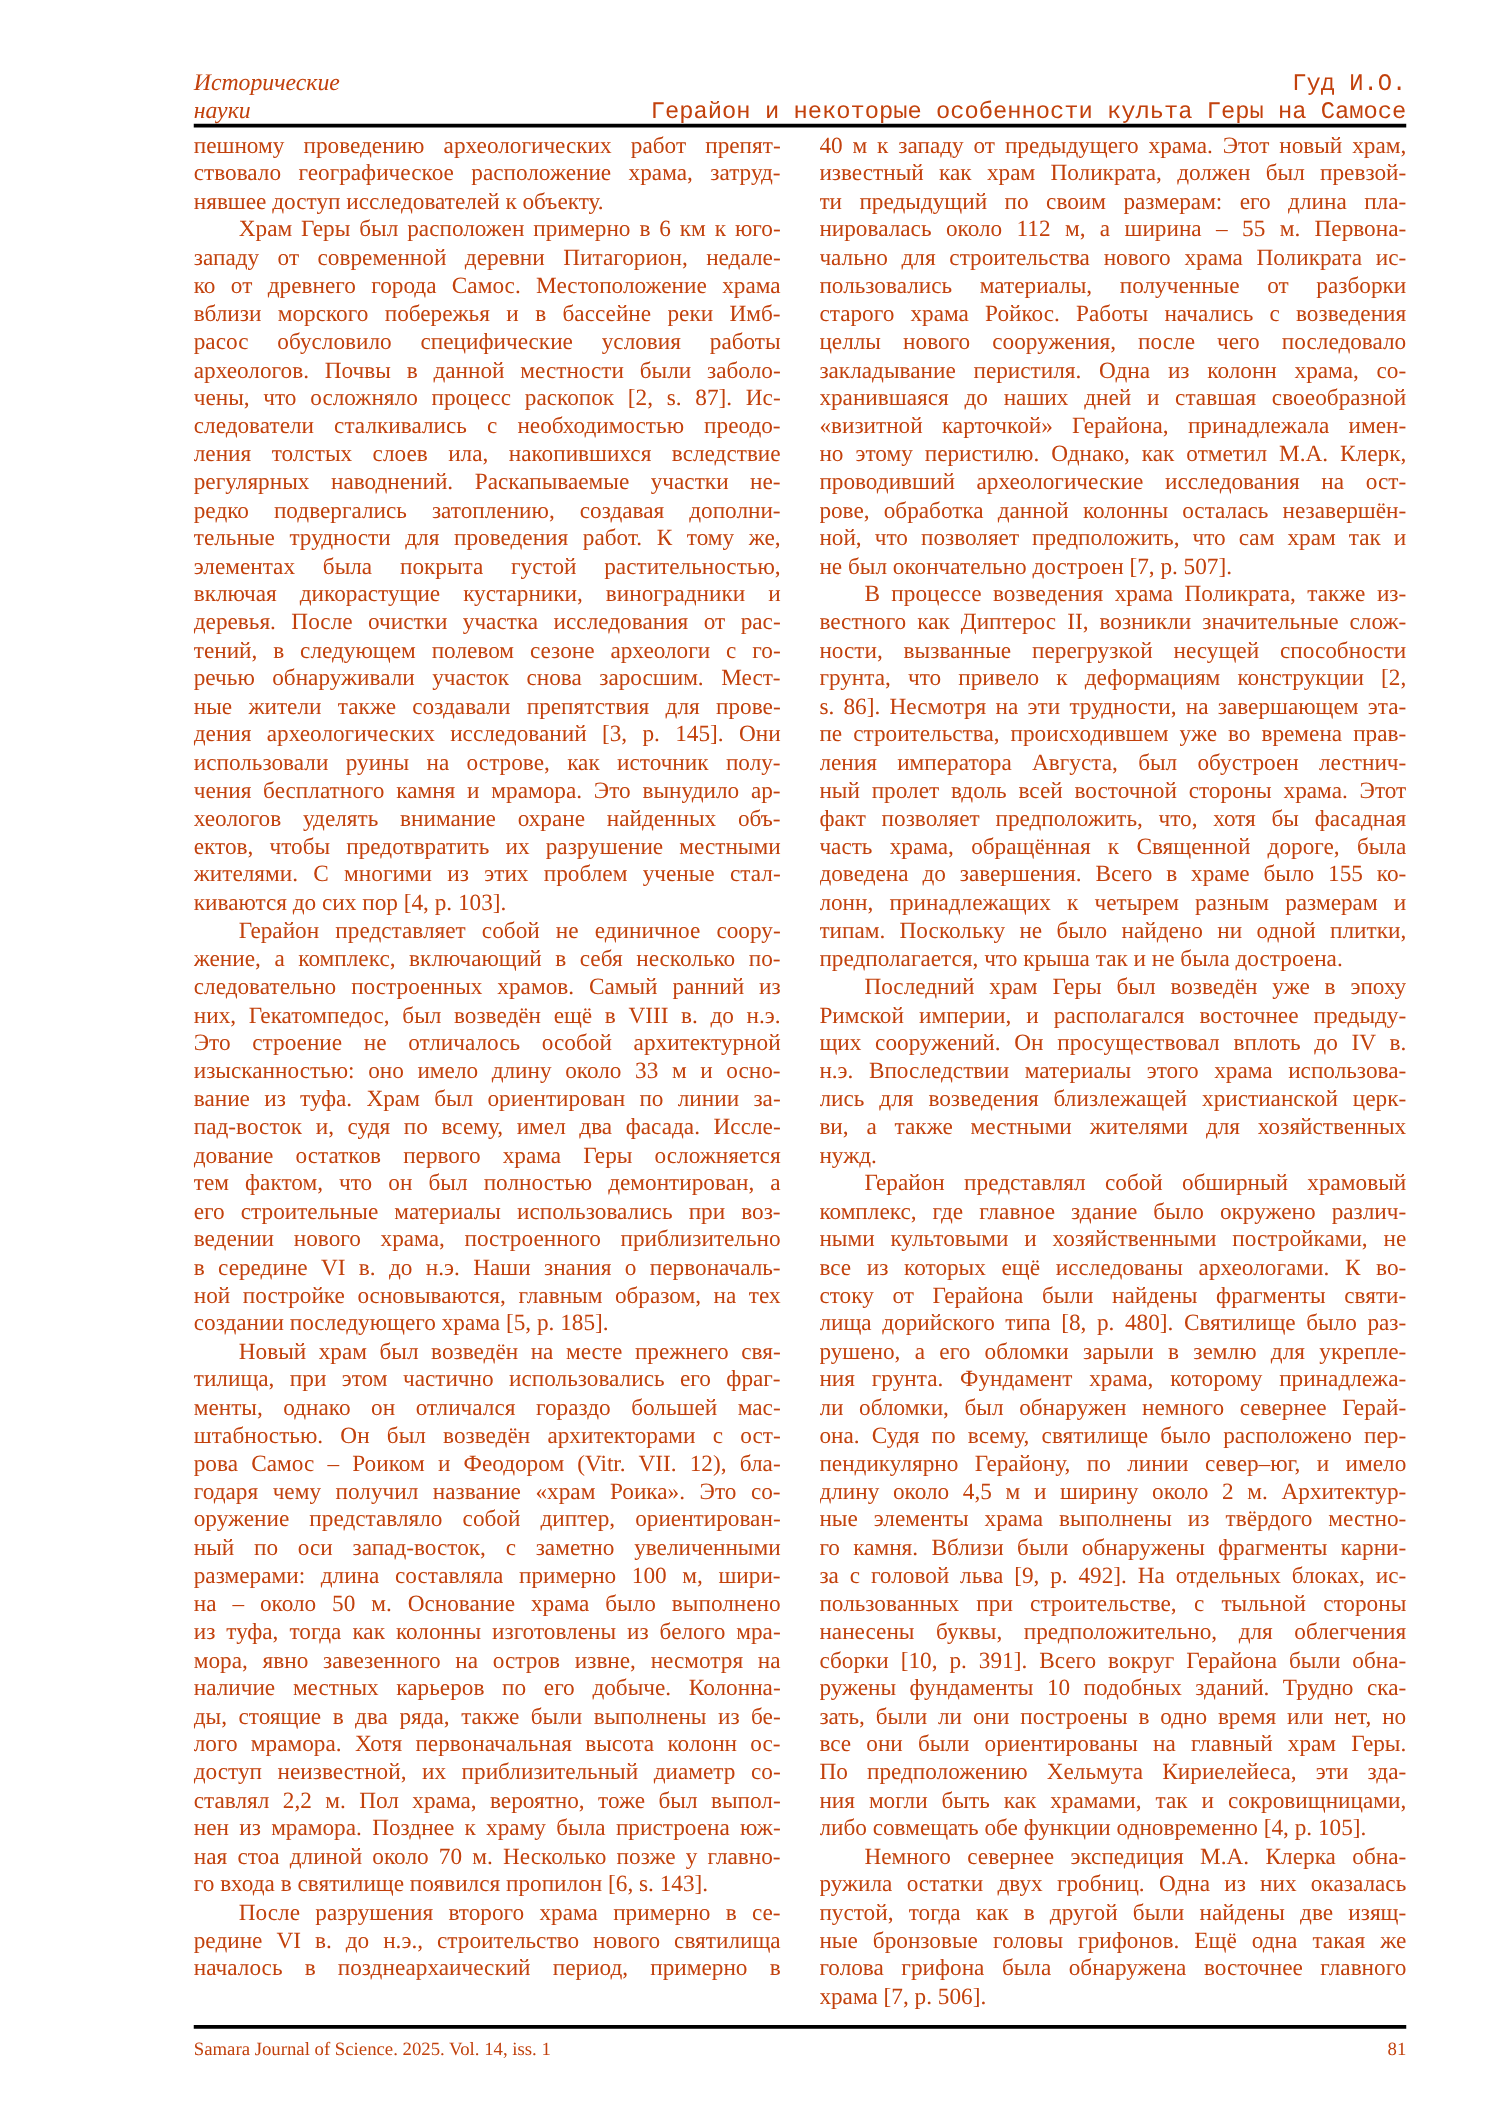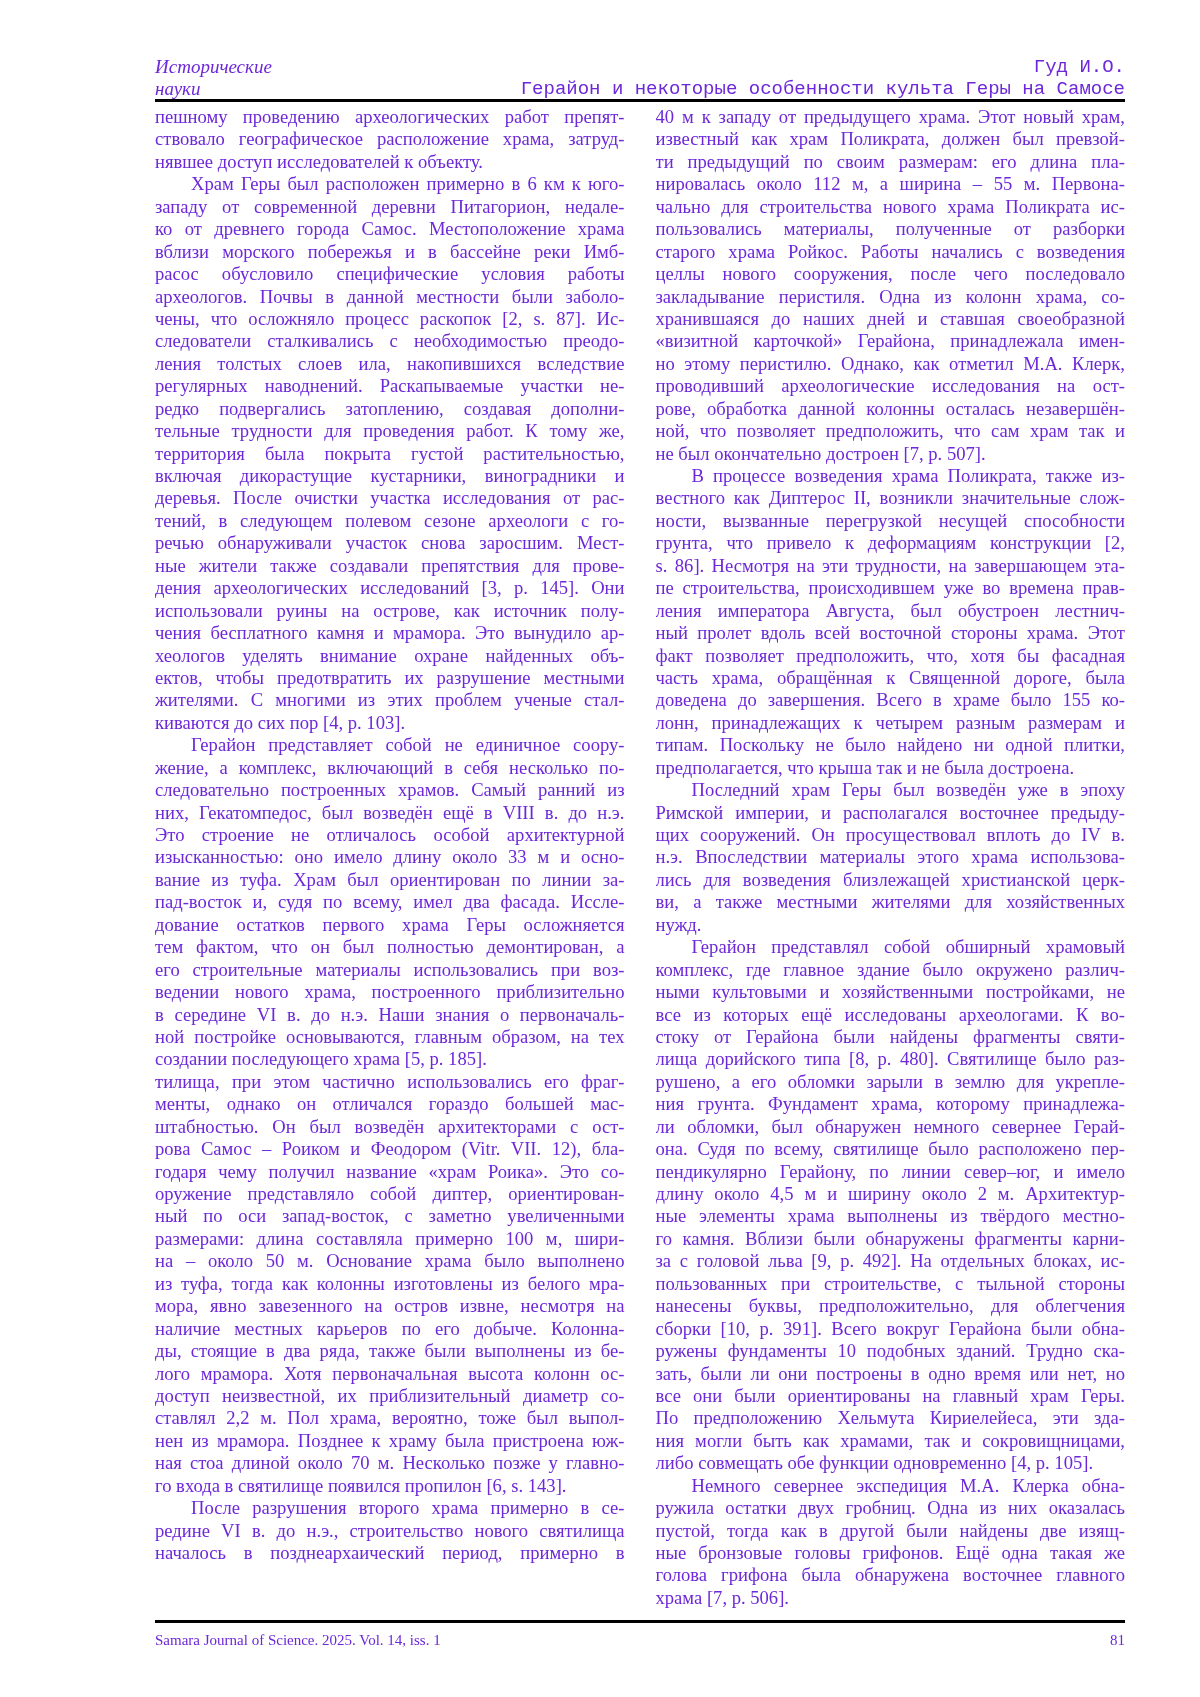--- a/index.html
+++ b/index.html
@@ -5,21 +5,21 @@
   html, body {
     margin: 0;
     padding: 0;
     background: #ffffff;
   }
   .page {
     position: relative;
     width: 1200px;
     height: 1697px;
     background: #ffffff;
-    color: #6d28d9;
+    color: #c2410c;
     font-family: "Liberation Serif", "DejaVu Serif", serif;
     overflow: hidden;
   }
   
   .running-header {
     position: absolute;
     left: 155px;
     top: 56px;
     width: 970px;
     display: flex;
@@ -100,21 +100,21 @@
         <div class="line">ко от древнего города Самос. Местоположение храма</div>
         <div class="line">вблизи морского побережья и в бассейне реки Имб-</div>
         <div class="line">расос обусловило специфические условия работы</div>
         <div class="line">археологов. Почвы в данной местности были заболо-</div>
         <div class="line">чены, что осложняло процесс раскопок [2, s. 87]. Ис-</div>
         <div class="line">следователи сталкивались с необходимостью преодо-</div>
         <div class="line">ления толстых слоев ила, накопившихся вследствие</div>
         <div class="line">регулярных наводнений. Раскапываемые участки не-</div>
         <div class="line">редко подвергались затоплению, создавая дополни-</div>
         <div class="line">тельные трудности для проведения работ. К тому же,</div>
-        <div class="line">территория была покрыта густой растительностью,</div>
+        <div class="line">элементах была покрыта густой растительностью,</div>
         <div class="line">включая дикорастущие кустарники, виноградники и</div>
         <div class="line">деревья. После очистки участка исследования от рас-</div>
         <div class="line">тений, в следующем полевом сезоне археологи с го-</div>
         <div class="line">речью обнаруживали участок снова заросшим. Мест-</div>
         <div class="line">ные жители также создавали препятствия для прове-</div>
         <div class="line">дения археологических исследований [3, p. 145]. Они</div>
         <div class="line">использовали руины на острове, как источник полу-</div>
         <div class="line">чения бесплатного камня и мрамора. Это вынудило ар-</div>
         <div class="line">хеологов уделять внимание охране найденных объ-</div>
         <div class="line">ектов, чтобы предотвратить их разрушение местными</div>
@@ -128,20 +128,21 @@
         <div class="line">изысканностью: оно имело длину около 33 м и осно-</div>
         <div class="line">вание из туфа. Храм был ориентирован по линии за-</div>
         <div class="line">пад-восток и, судя по всему, имел два фасада. Иссле-</div>
         <div class="line">дование остатков первого храма Геры осложняется</div>
         <div class="line">тем фактом, что он был полностью демонтирован, а</div>
         <div class="line">его строительные материалы использовались при воз-</div>
         <div class="line">ведении нового храма, построенного приблизительно</div>
         <div class="line">в середине VI в. до н.э. Наши знания о первоначаль-</div>
         <div class="line">ной постройке основываются, главным образом, на тех</div>
         <div class="line end">создании последующего храма [5, p. 185].</div>
+        <div class="line indent">Новый храм был возведён на месте прежнего свя-</div>
         <div class="line">тилища, при этом частично использовались его фраг-</div>
         <div class="line">менты, однако он отличался гораздо большей мас-</div>
         <div class="line">штабностью. Он был возведён архитекторами с ост-</div>
         <div class="line">рова Самос – Роиком и Феодором (Vitr. VII. 12), бла-</div>
         <div class="line">годаря чему получил название «храм Роика». Это со-</div>
         <div class="line">оружение представляло собой диптер, ориентирован-</div>
         <div class="line">ный по оси запад-восток, с заметно увеличенными</div>
         <div class="line">размерами: длина составляла примерно 100 м, шири-</div>
         <div class="line">на – около 50 м. Основание храма было выполнено</div>
         <div class="line">из туфа, тогда как колонны изготовлены из белого мра-</div>

